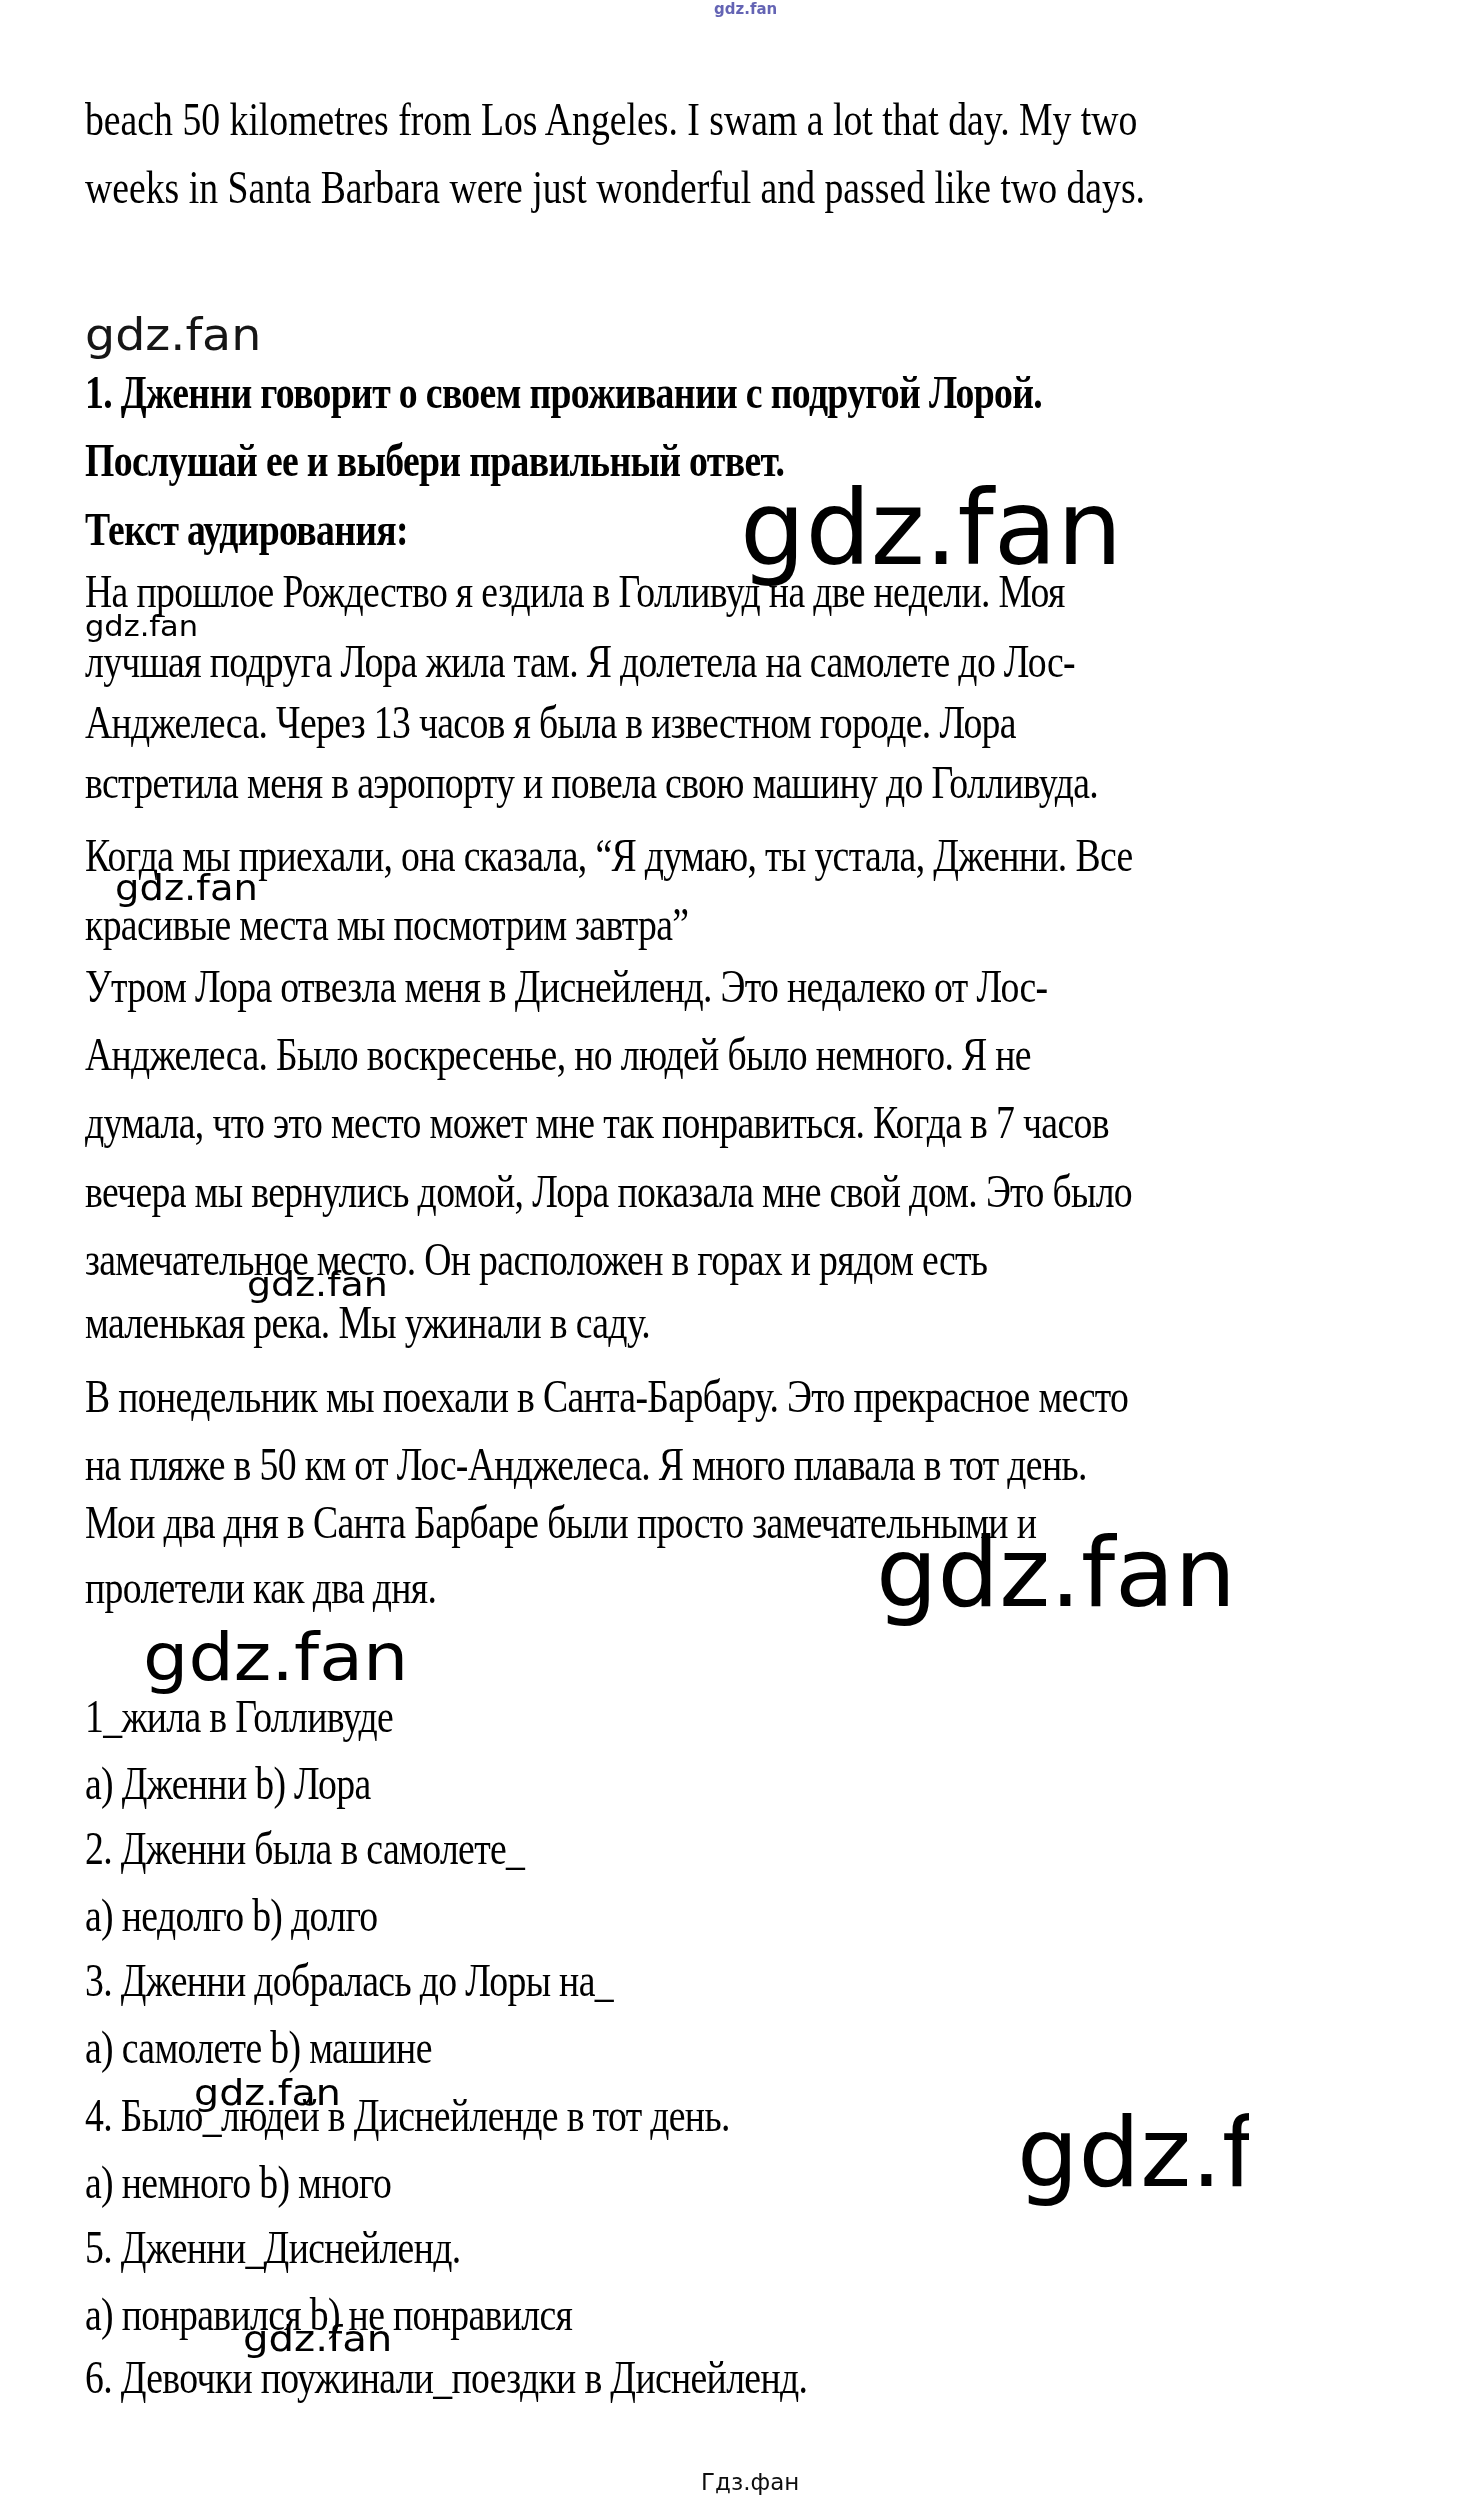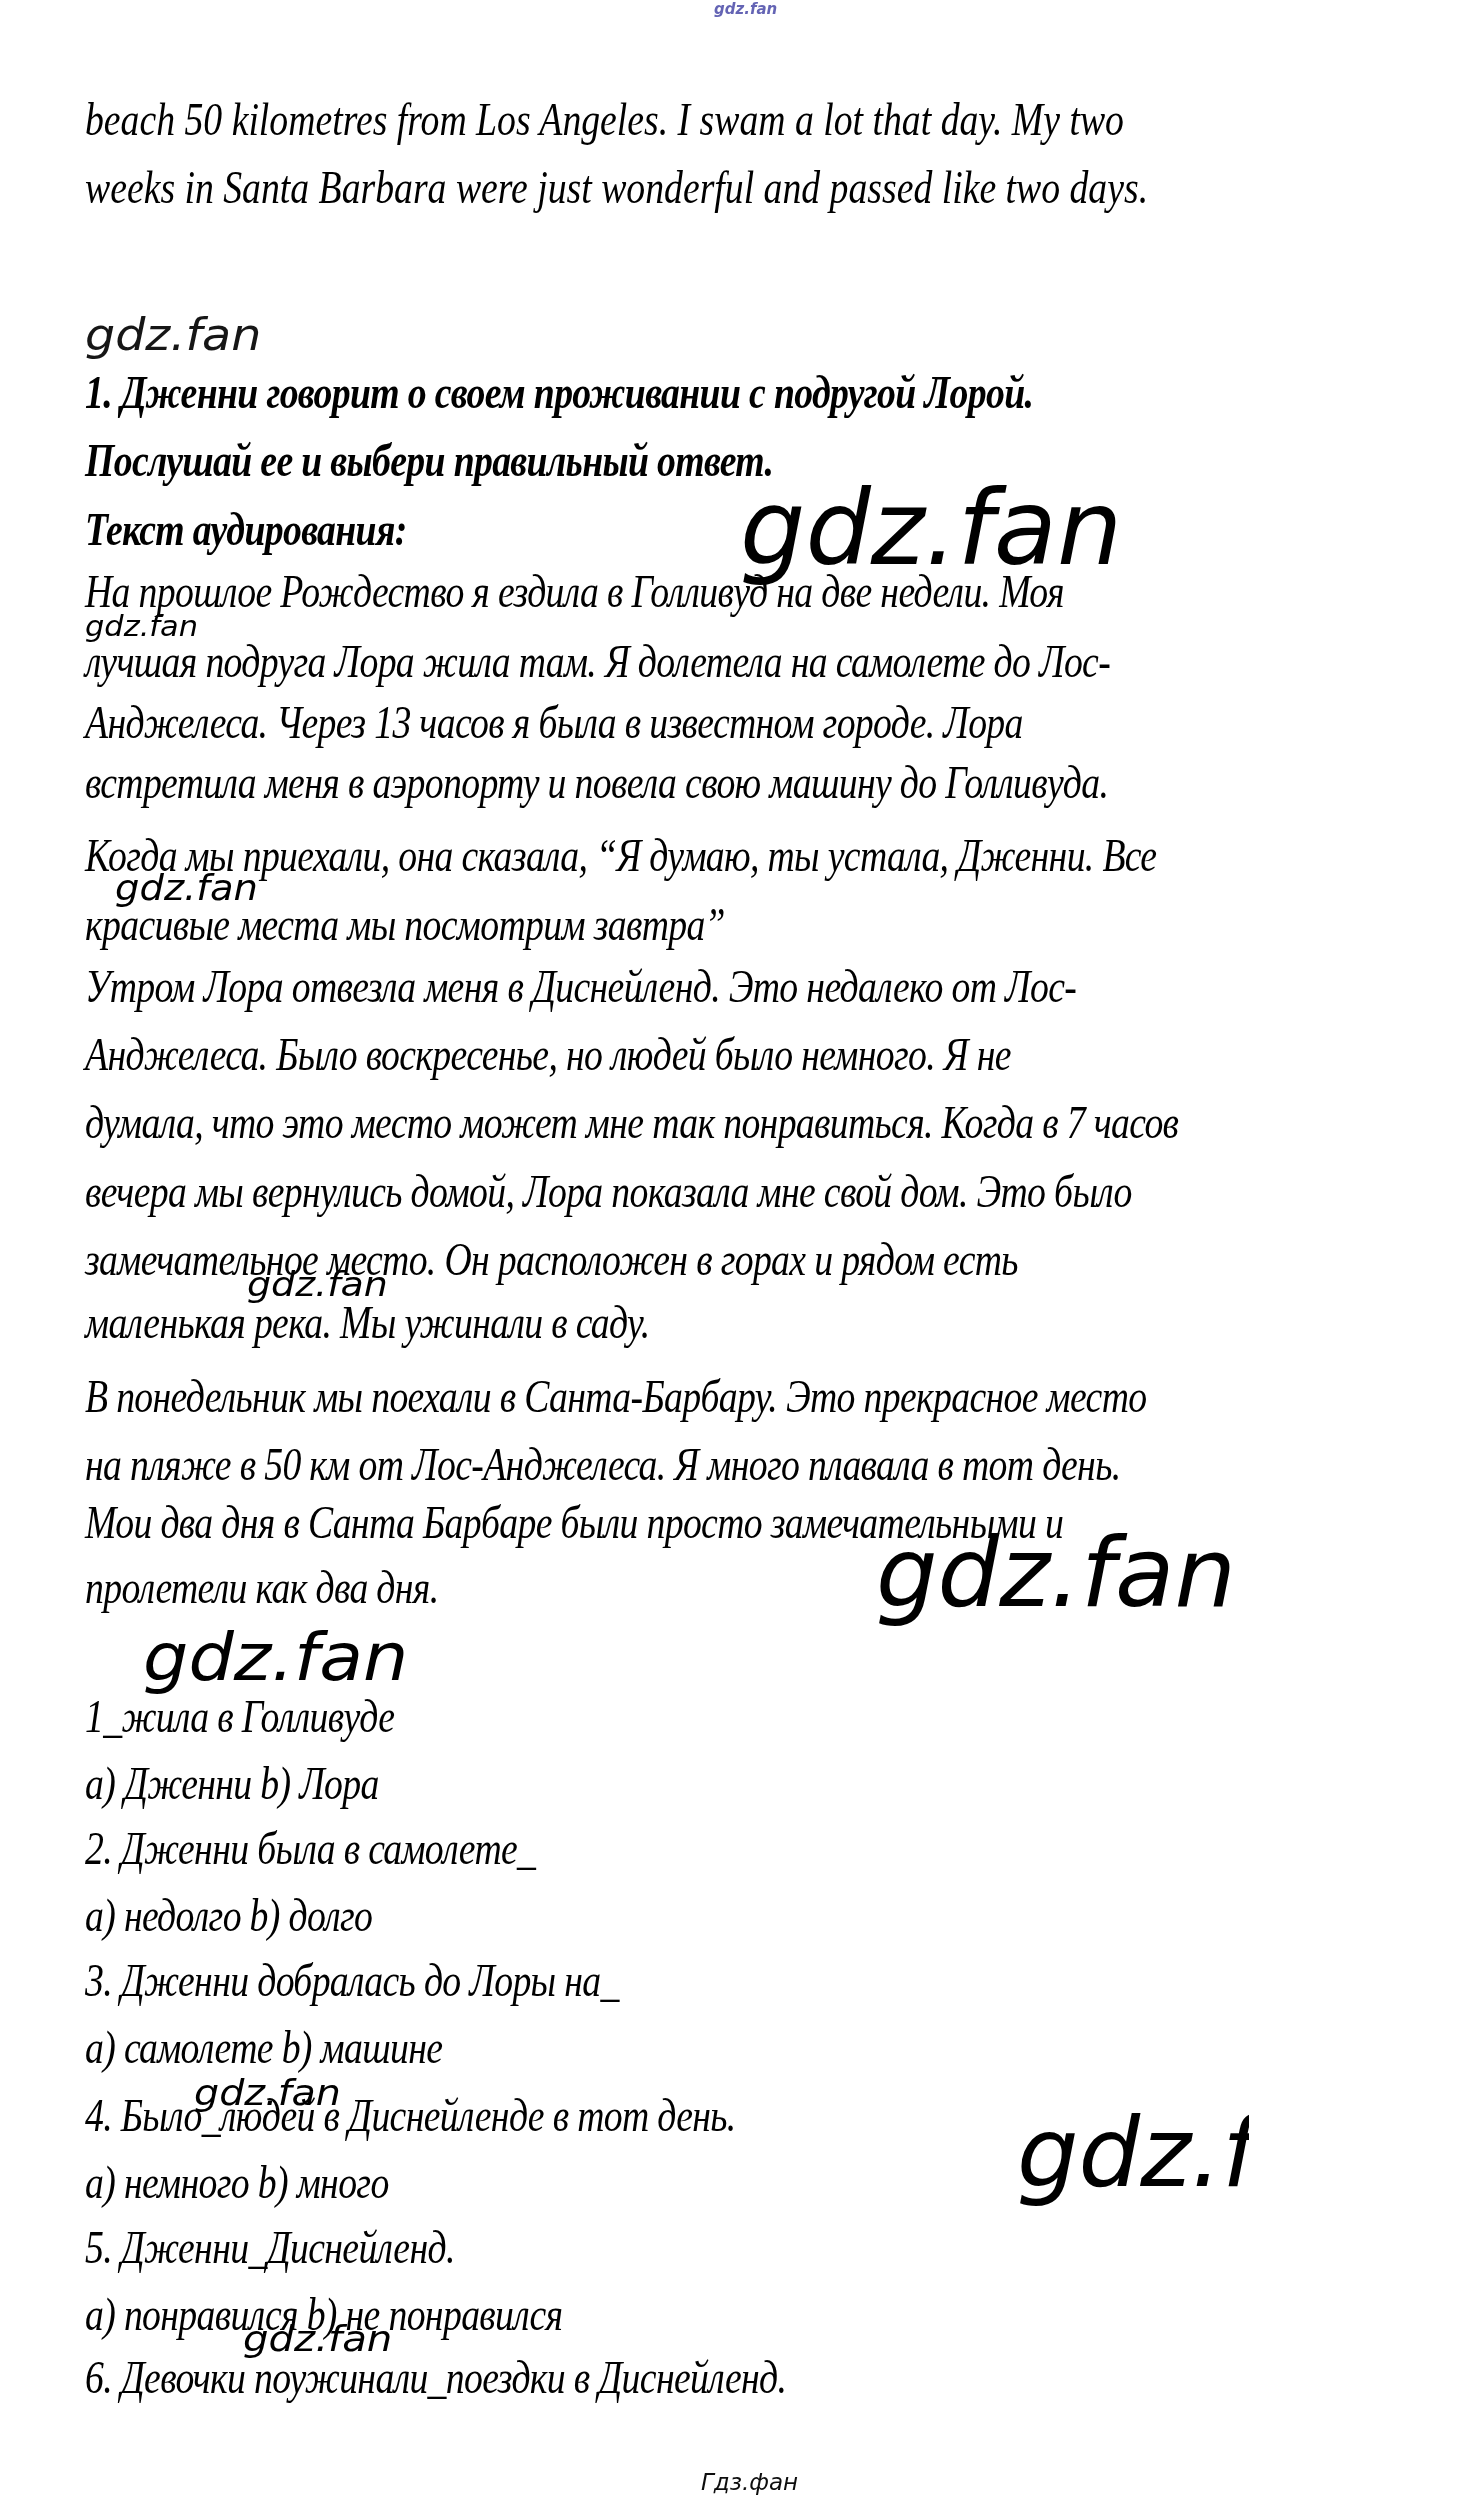--- a/index.html
+++ b/index.html
@@ -1,17 +1,17 @@
 <!DOCTYPE html>
 <html style="font-size:12px"><head>
 <meta charset="utf-8">
 <style>
   html,body{margin:0;padding:0;background:#ffffff;}
   .page{position:relative;width:1249px;height:2500px;background:#ffffff;overflow:hidden;
-        font-family:"Liberation Serif","DejaVu Serif",serif;color:#000;font-style:italic;}
+        font-family:"Liberation Serif","DejaVu Serif",serif;color:#000;}
   .ln{position:absolute;left:85px;white-space:nowrap;line-height:1;
       transform:scaleX(0.82);transform-origin:0 0;font-size:46px;}
   .en{font-size:46px;}
   .ru{font-size:46px;letter-spacing:-0.8px;}
   .bold{font-weight:bold;}
   .wm{position:absolute;white-space:nowrap;line-height:1;color:#000;
       font-family:"DejaVu Sans","Liberation Sans",sans-serif;transform-origin:0 0;}
   .wm-top{color:#4a4aa8;opacity:.85;font-weight:600;}
   .wm-gray{color:#161616;}
   .footer-brand{position:absolute;white-space:nowrap;line-height:1;color:#0d0d0d;

